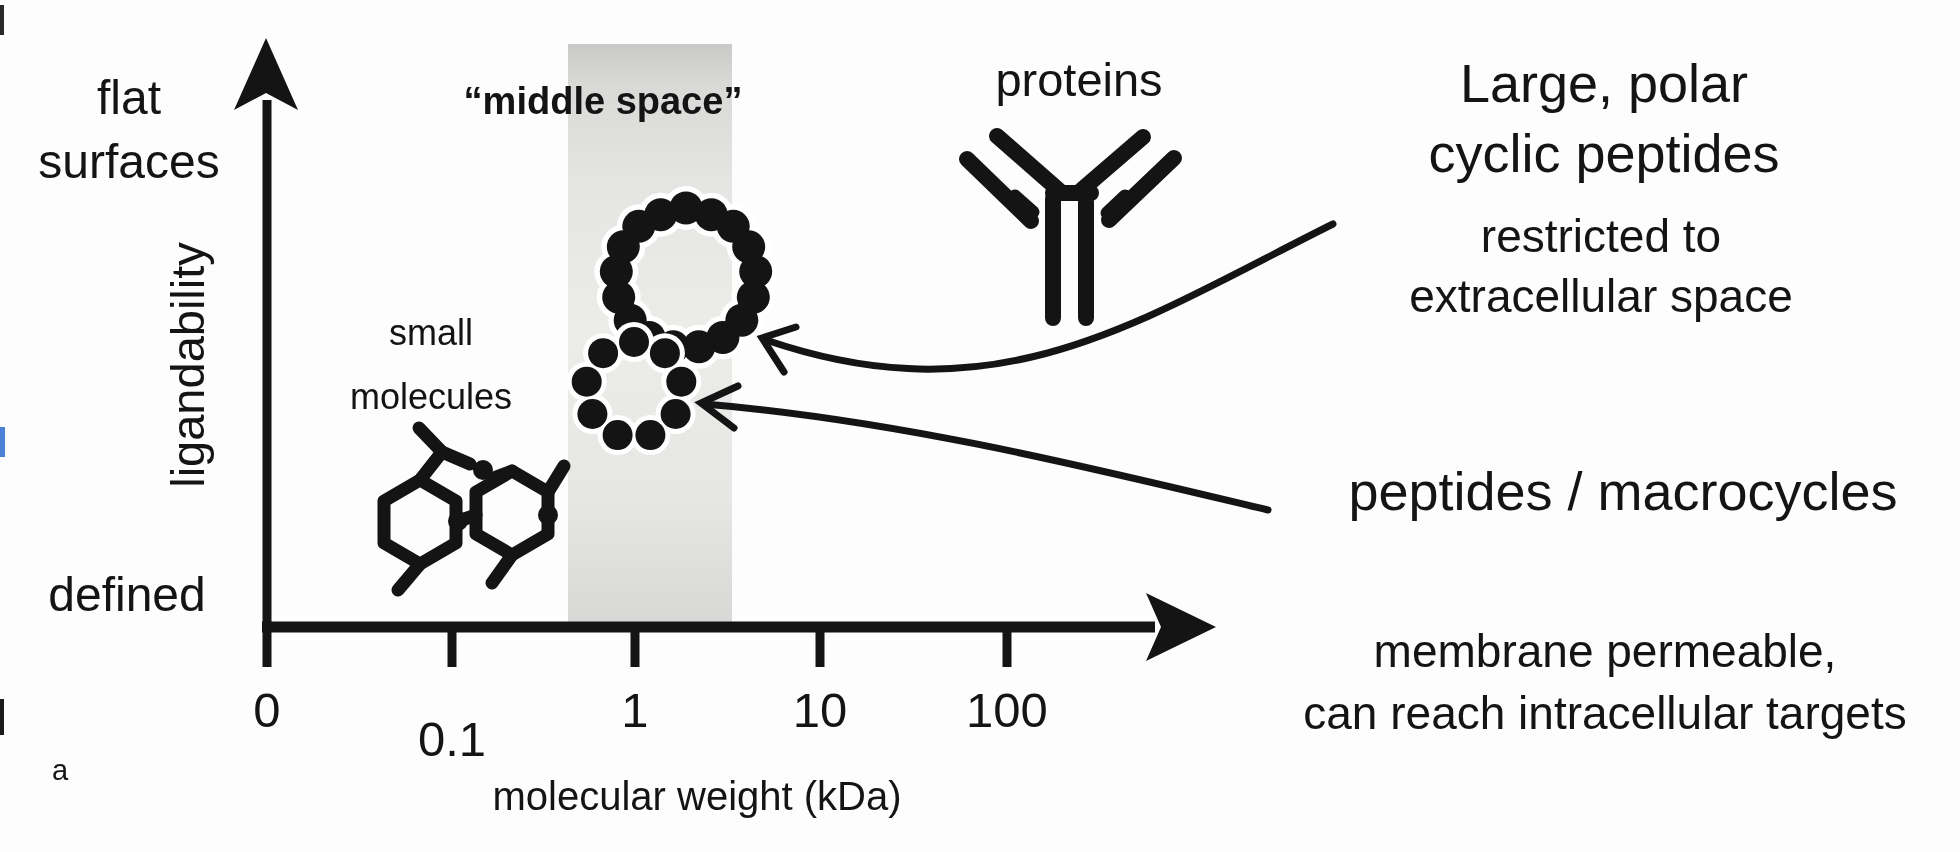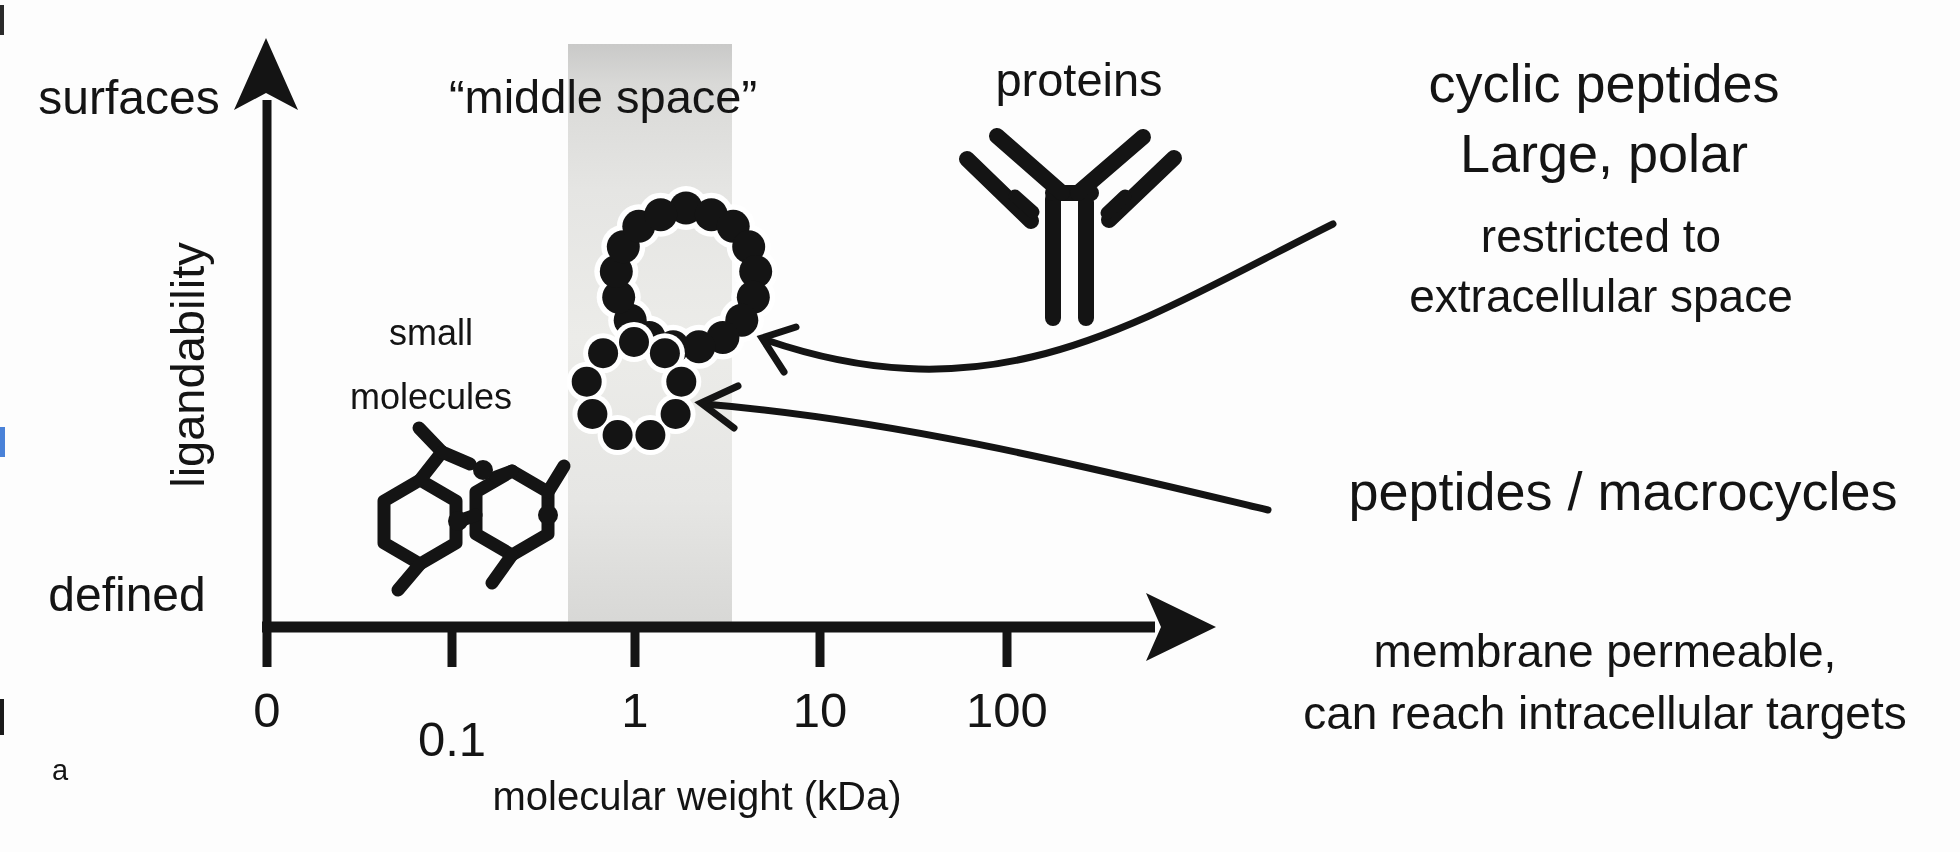--- a/index.html
+++ b/index.html
@@ -11,21 +11,21 @@
     overflow: hidden;
   }
   .stage { position: relative; width: 1960px; height: 852px; }
   .stage svg { position: absolute; left: 0; top: 0; }
   .txt { position: absolute; text-align: center; white-space: nowrap; color: #141414; }
   .lines div { white-space: nowrap; }
 
   .flat-surfaces   { left: 29px;  top: 66px;  width: 200px; font-size: 48px; line-height: 64px; }
   .ligandability   { left: 187px; top: 365px; transform: translate(-50%,-50%) rotate(-90deg); font-size: 47px; }
   .defined-pockets { left: 27px;  top: 536px; width: 200px; font-size: 48px; line-height: 62px; margin-top: 28px; }
-  .middle-space    { left: 433px; top: 69px;  width: 340px; font-size: 47px; }
+  .middle-space    { left: 433px; top: 80px;  width: 340px; font-size: 38px; font-weight: bold; }
   .small-molecules { left: 331px; top: 301px; width: 200px; font-size: 36px; line-height: 64px; }
   .proteins        { left: 979px; top: 52px;  width: 200px; font-size: 47px; }
 
   .tick-label { top: 682px; width: 140px; font-size: 49px; }
   .t0   { left: 197px; }
   .t01  { left: 382px; margin-top: 29px; }
   .t1   { left: 565px; }
   .t10  { left: 750px; }
   .t100 { left: 937px; }
   .x-axis-title { left: 397px; top: 774px; width: 600px; font-size: 40px; }
@@ -178,20 +178,21 @@
     </g>
 
     <g>
       <rect x="0" y="5" width="4" height="30" fill="#2a2a2a"></rect>
       <rect x="0" y="427" width="5" height="30" fill="#4a82d8"></rect>
       <rect x="0" y="699" width="4" height="36" fill="#1a1a1a"></rect>
     </g>
   </svg>
 
   <div class="txt lines flat-surfaces">
+    <div>flat</div>
     <div>surfaces</div>
   </div>
   <div class="txt ligandability">ligandability</div>
   <div class="txt lines defined-pockets">
     <div>defined</div>
   </div>
 
   <div class="txt middle-space">“middle space”</div>
   <div class="txt lines small-molecules">
     <div>small</div>
@@ -202,22 +203,22 @@
   <div class="txt tick-label t0">0</div>
   <div class="txt tick-label t01">0.1</div>
   <div class="txt tick-label t1">1</div>
   <div class="txt tick-label t10">10</div>
   <div class="txt tick-label t100">100</div>
   <div class="txt x-axis-title">molecular weight (kDa)</div>
 
   <div class="txt panel-label">a</div>
 
   <div class="txt lines anno-large-title">
+    <div>Large, polar</div>
     <div>cyclic peptides</div>
-    <div>Large, polar</div>
   </div>
   <div class="txt lines anno-large-note">
     <div>restricted to</div>
     <div>extracellular space</div>
   </div>
 
   <div class="txt lines anno-small-title">
     <div>peptides / macrocycles</div>
   </div>
   <div class="txt lines anno-small-note">

